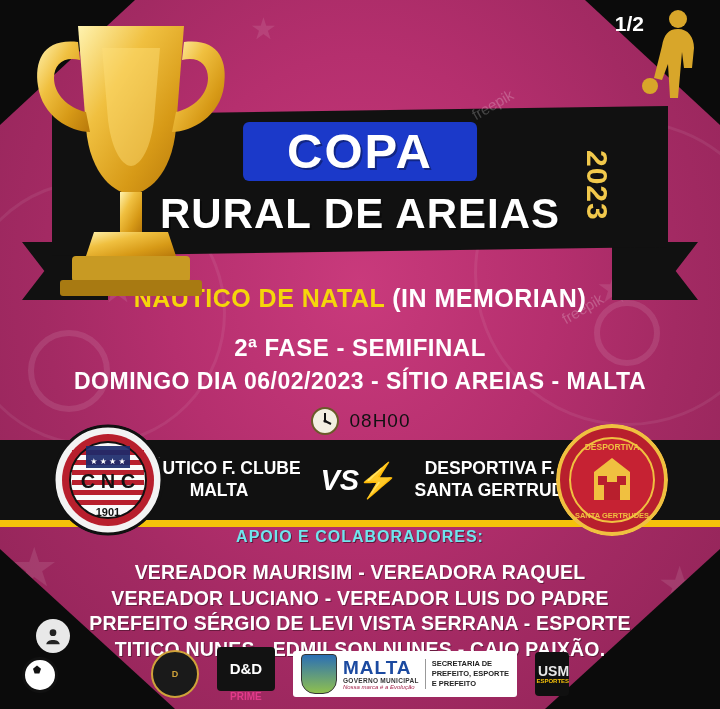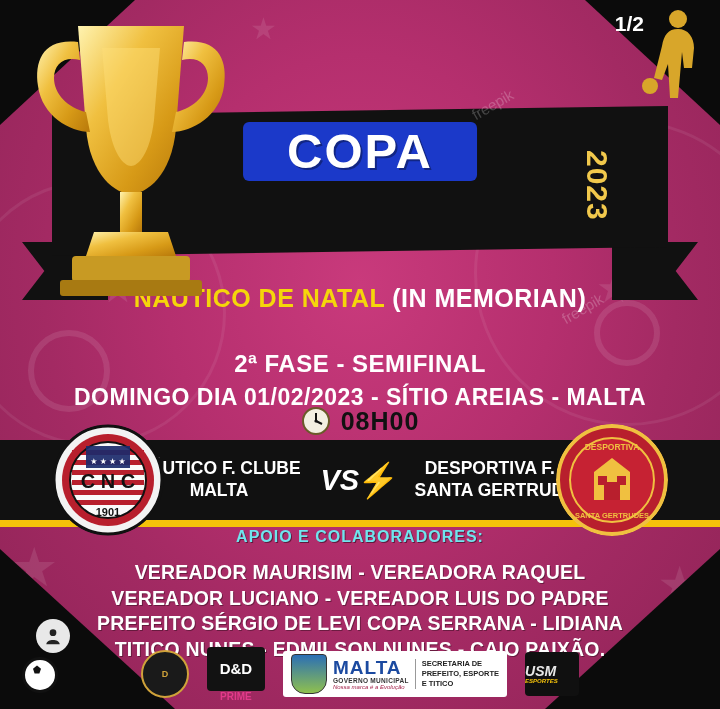--- a/index.html
+++ b/index.html
@@ -183,21 +183,20 @@
   .phase {
     position: absolute;
     top: 334px;
     width: 100%;
     text-align: center;
     color: #fff;
     font-size: 24px;
     font-weight: bold;
     letter-spacing: 0.5px;
     z-index: 20;
-    margin-top: 16px;
   }
   .phase .l2 {
     display: block;
     margin-top: 6px;
     font-size: 23px;
   }
 
   
   .time-row {
     position: absolute;
@@ -208,22 +207,22 @@
     align-items: center;
     gap: 10px;
     z-index: 22;
   }
   .clock-icon {
     width: 30px;
     height: 30px;
   }
   .time-text {
     color: #111;
-    font-size: 25px;
-    font-weight: bold;
+    font-size: 19px;
+    font-weight: normal;
     letter-spacing: 1px;
   }
 
   
   .match-bar {
     position: absolute;
     top: 440px;
     left: 0;
     width: 720px;
     height: 80px;
@@ -395,26 +394,25 @@
   }
   .sec-text {
     color: #222;
     font-size: 7.5px;
     font-weight: bold;
     line-height: 1.3;
     border-left: 1px solid #999;
     padding-left: 6px;
   }
   .sp-usm {
-    width: 54px; height: 44px;
+    width: 34px; height: 44px;
     display: flex; flex-direction: column;
-    align-items: flex-start; justify-content: center;
+    align-items: flex-end; justify-content: center;
     background: #101010;
     border-radius: 4px;
-    font-style: italic;
   }
   .usm-top { color: #e8e8e8; font-size: 14px; font-weight: bold; line-height: 1; }
   .usm-bot { color: #f5c20a; font-size: 6px; font-weight: bold; }
 
   
   .bl-person {
     position: absolute;
     left: 36px;
     bottom: 56px;
     width: 34px; height: 34px;
@@ -491,32 +489,33 @@
     <path d="M86 40 L144 40 L138 112 C134 146 122 158 115 158 C108 158 96 146 92 112 Z" fill="#ffe07a" opacity="0.45"></path>
   </svg>
 
   <div class="ribbon-wrap">
     <div class="ribbon-tail left"></div>
     <div class="ribbon-tail right"></div>
     <div class="ribbon-main">
       <div class="copa-pill">
         <div class="copa-text">COPA</div>
       </div>
+      <div class="rural-text">RURAL DE AREIAS</div>
     </div>
   </div>
   <div class="year-text">2023</div>
 
   <div class="memorial">
     <span class="name">NÁUTICO  DE NATAL</span>
     <span class="paren">(IN MEMORIAN)</span>
   </div>
 
   <div class="phase">
     <span>2ª FASE - SEMIFINAL</span>
-    <span class="l2">DOMINGO DIA 01/02/2023 - SÍTIO AREIAS - MALTA</span>
+    <span class="l2">DOMINGO DIA 06/02/2023 - SÍTIO AREIAS - MALTA</span>
   </div>
 
   <div class="time-row">
     <svg class="clock-icon" viewBox="0 0 30 30">
       <circle cx="15" cy="15" r="13" fill="#f3efe2" stroke="#6b5a2a" stroke-width="2"></circle>
       <line x1="15" y1="15" x2="15" y2="7" stroke="#111" stroke-width="2"></line>
       <line x1="15" y1="15" x2="21" y2="18" stroke="#111" stroke-width="2"></line>
       <circle cx="15" cy="15" r="1.6" fill="#111"></circle>
     </svg>
     <div class="time-text">08H00</div>
@@ -567,21 +566,21 @@
     <text x="56" y="26" font-size="8.5" font-weight="bold" fill="#f0c040" text-anchor="middle" font-family="Liberation Sans, sans-serif">DESPORTIVA</text>
     <text x="56" y="94" font-size="7.5" font-weight="bold" fill="#f0c040" text-anchor="middle" font-family="Liberation Sans, sans-serif">SANTA GERTRUDES</text>
   </svg>
 
   <div class="yellow-line"></div>
 
   <div class="support-title">APOIO E COLABORADORES:</div>
   <div class="support-list">
     <div>VEREADOR MAURISIM - VEREADORA RAQUEL</div>
     <div>VEREADOR LUCIANO - VEREADOR LUIS DO PADRE</div>
-    <div>PREFEITO SÉRGIO DE LEVI COPA SERRANA - LIDIANA</div>
+    <div>PREFEITO SÉRGIO DE LEVI VISTA SERRANA - ESPORTE</div>
     <div>TITICO NUNES - EDMILSON NUNES - CAIO PAIXÃO.</div>
   </div>
 
   <div class="bl-person">
     <svg viewBox="0 0 24 24" width="20" height="20">
         <circle cx="12" cy="8" r="4" fill="#222"></circle>
         <path d="M4 22 C4 15 20 15 20 22 Z" fill="#222"></path>
       </svg>
   </div>
   <div class="bl-ball">
@@ -604,21 +603,21 @@
     <div class="sponsor sp-malta">
       <div class="malta-shield"></div>
       <div class="malta-text">
         <div class="m1">MALTA</div>
         <div class="m2">GOVERNO MUNICIPAL</div>
         <div class="m3">Nossa marca é a Evolução</div>
       </div>
       <div class="sec-text">
         <div>SECRETARIA DE</div>
         <div>PREFEITO, ESPORTE</div>
-        <div>E TITICO</div>
+        <div>E PREFEITO</div>
       </div>
     </div>
     <div class="sponsor sp-usm">
       <div class="usm-top">USM</div>
       <div class="usm-bot">ESPORTES</div>
     </div>
   </div>
 
 </div>
 

